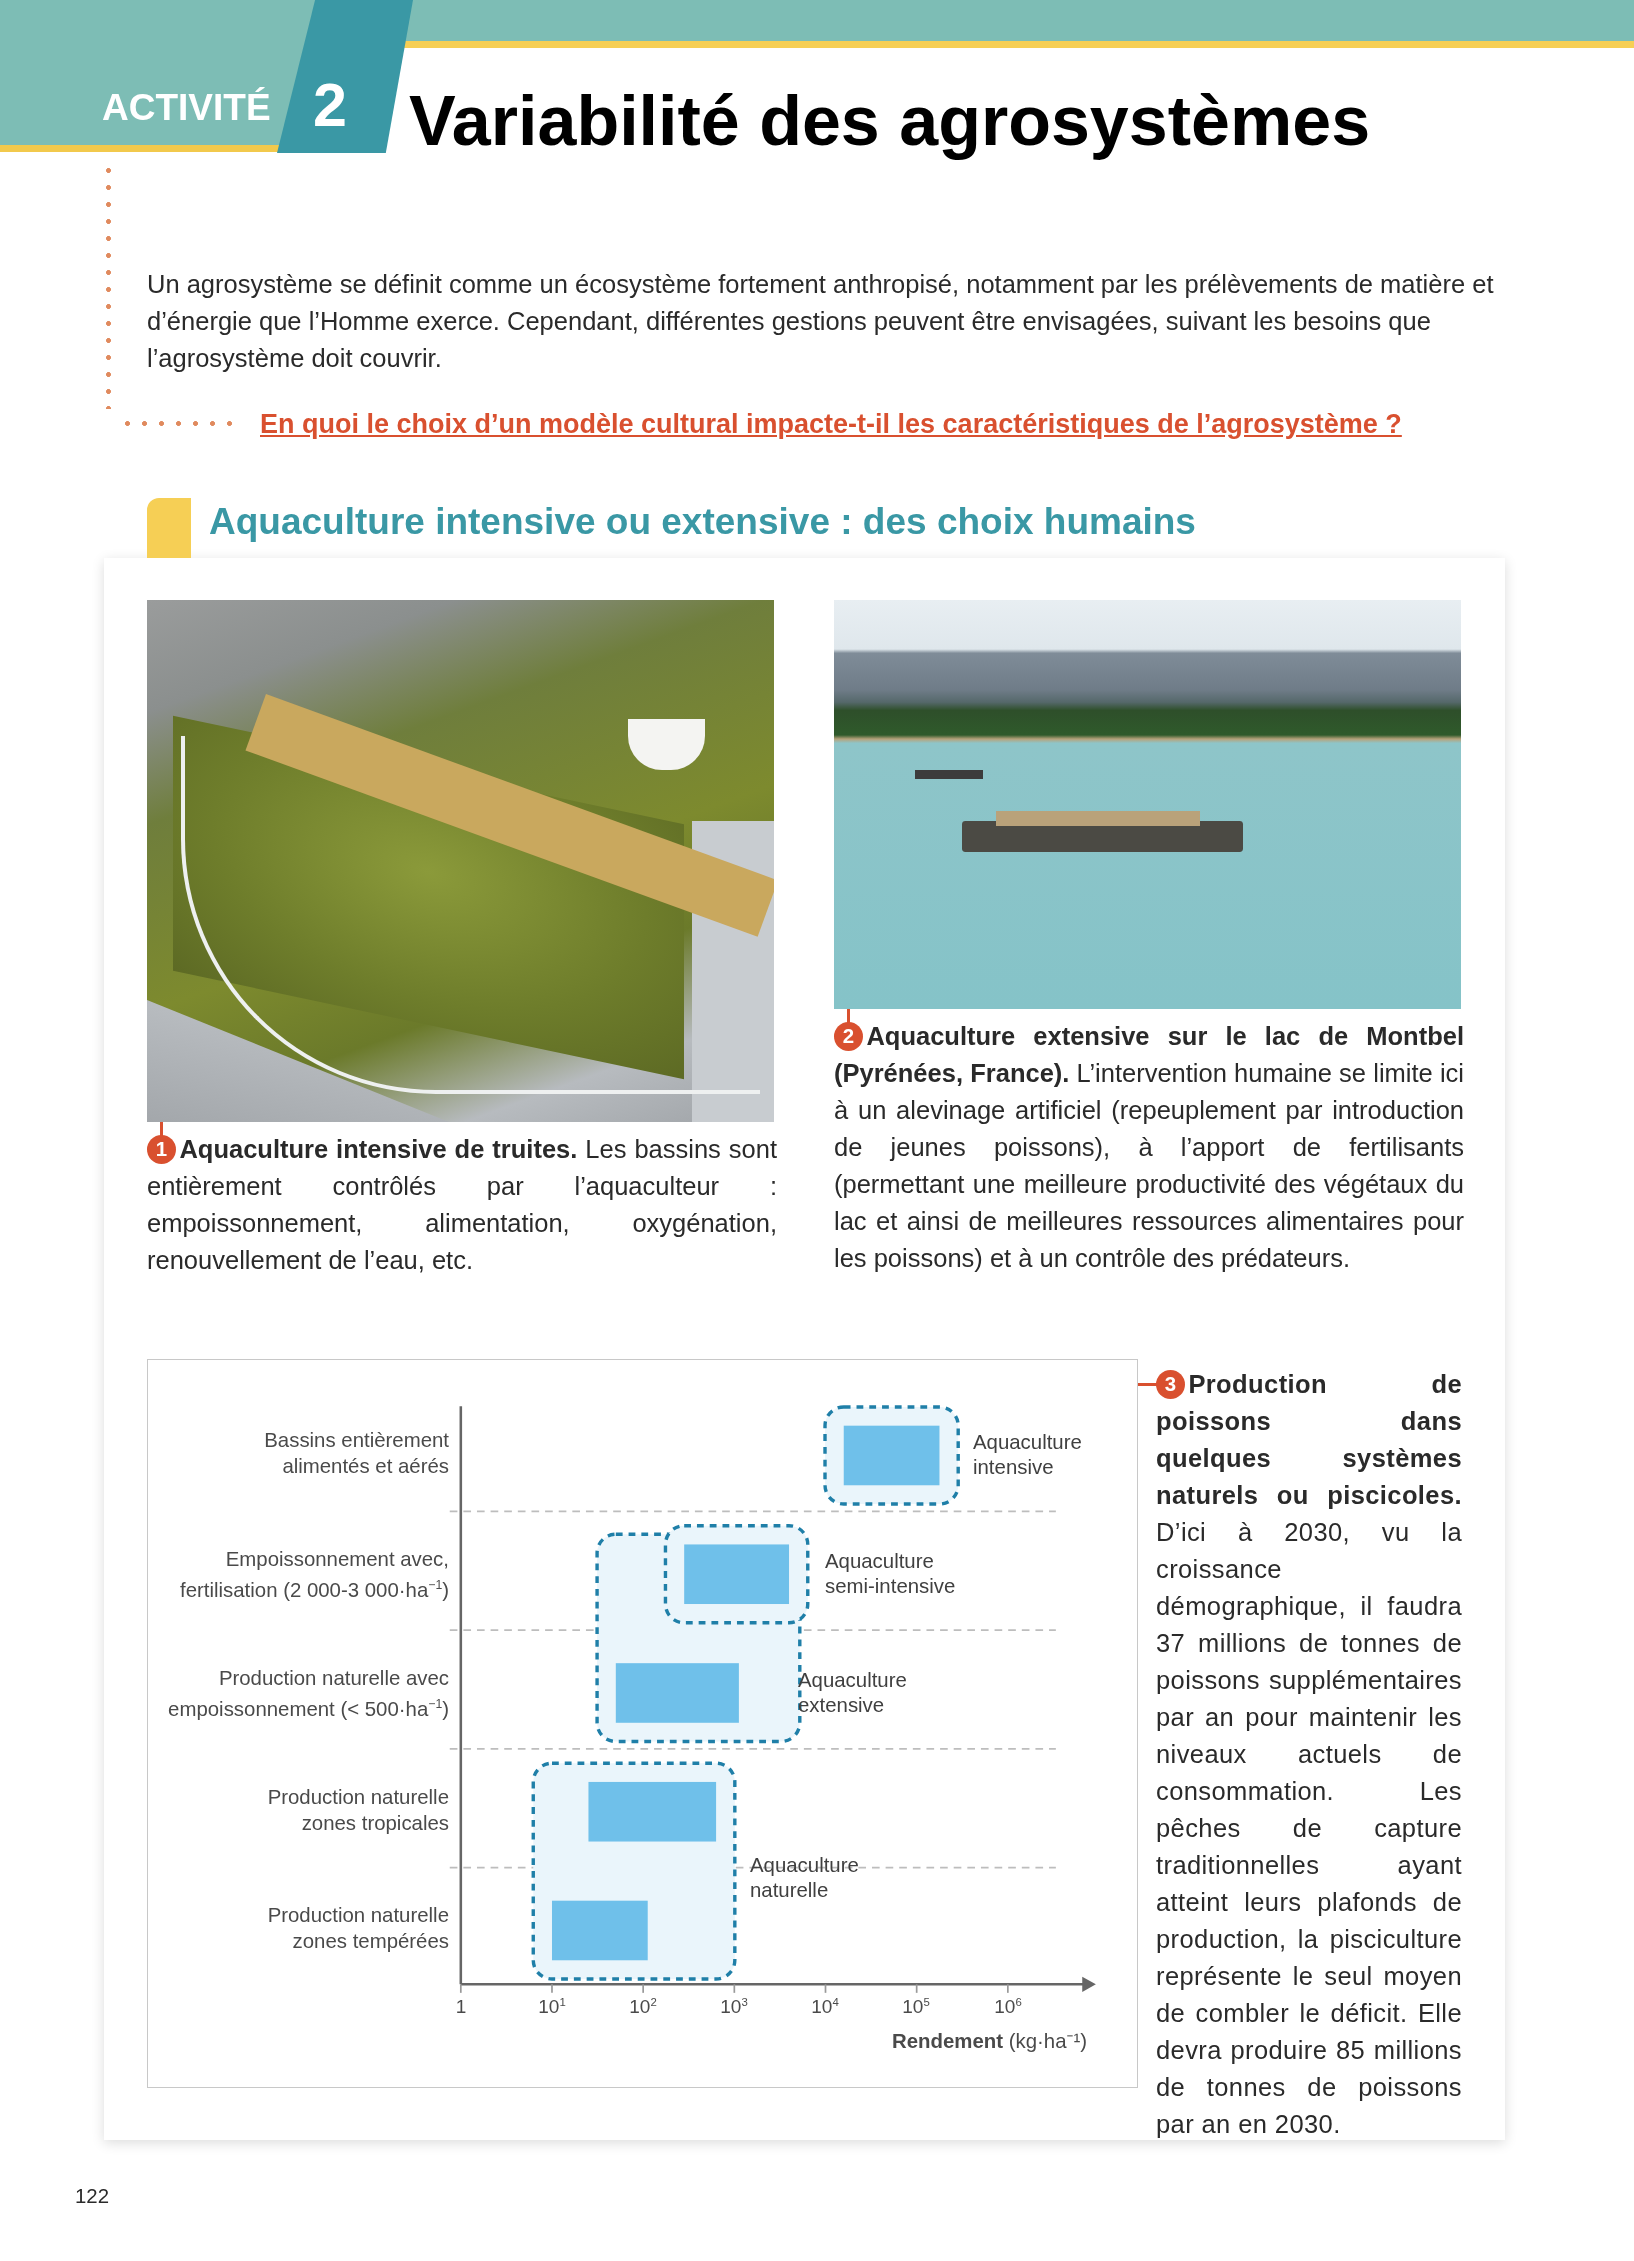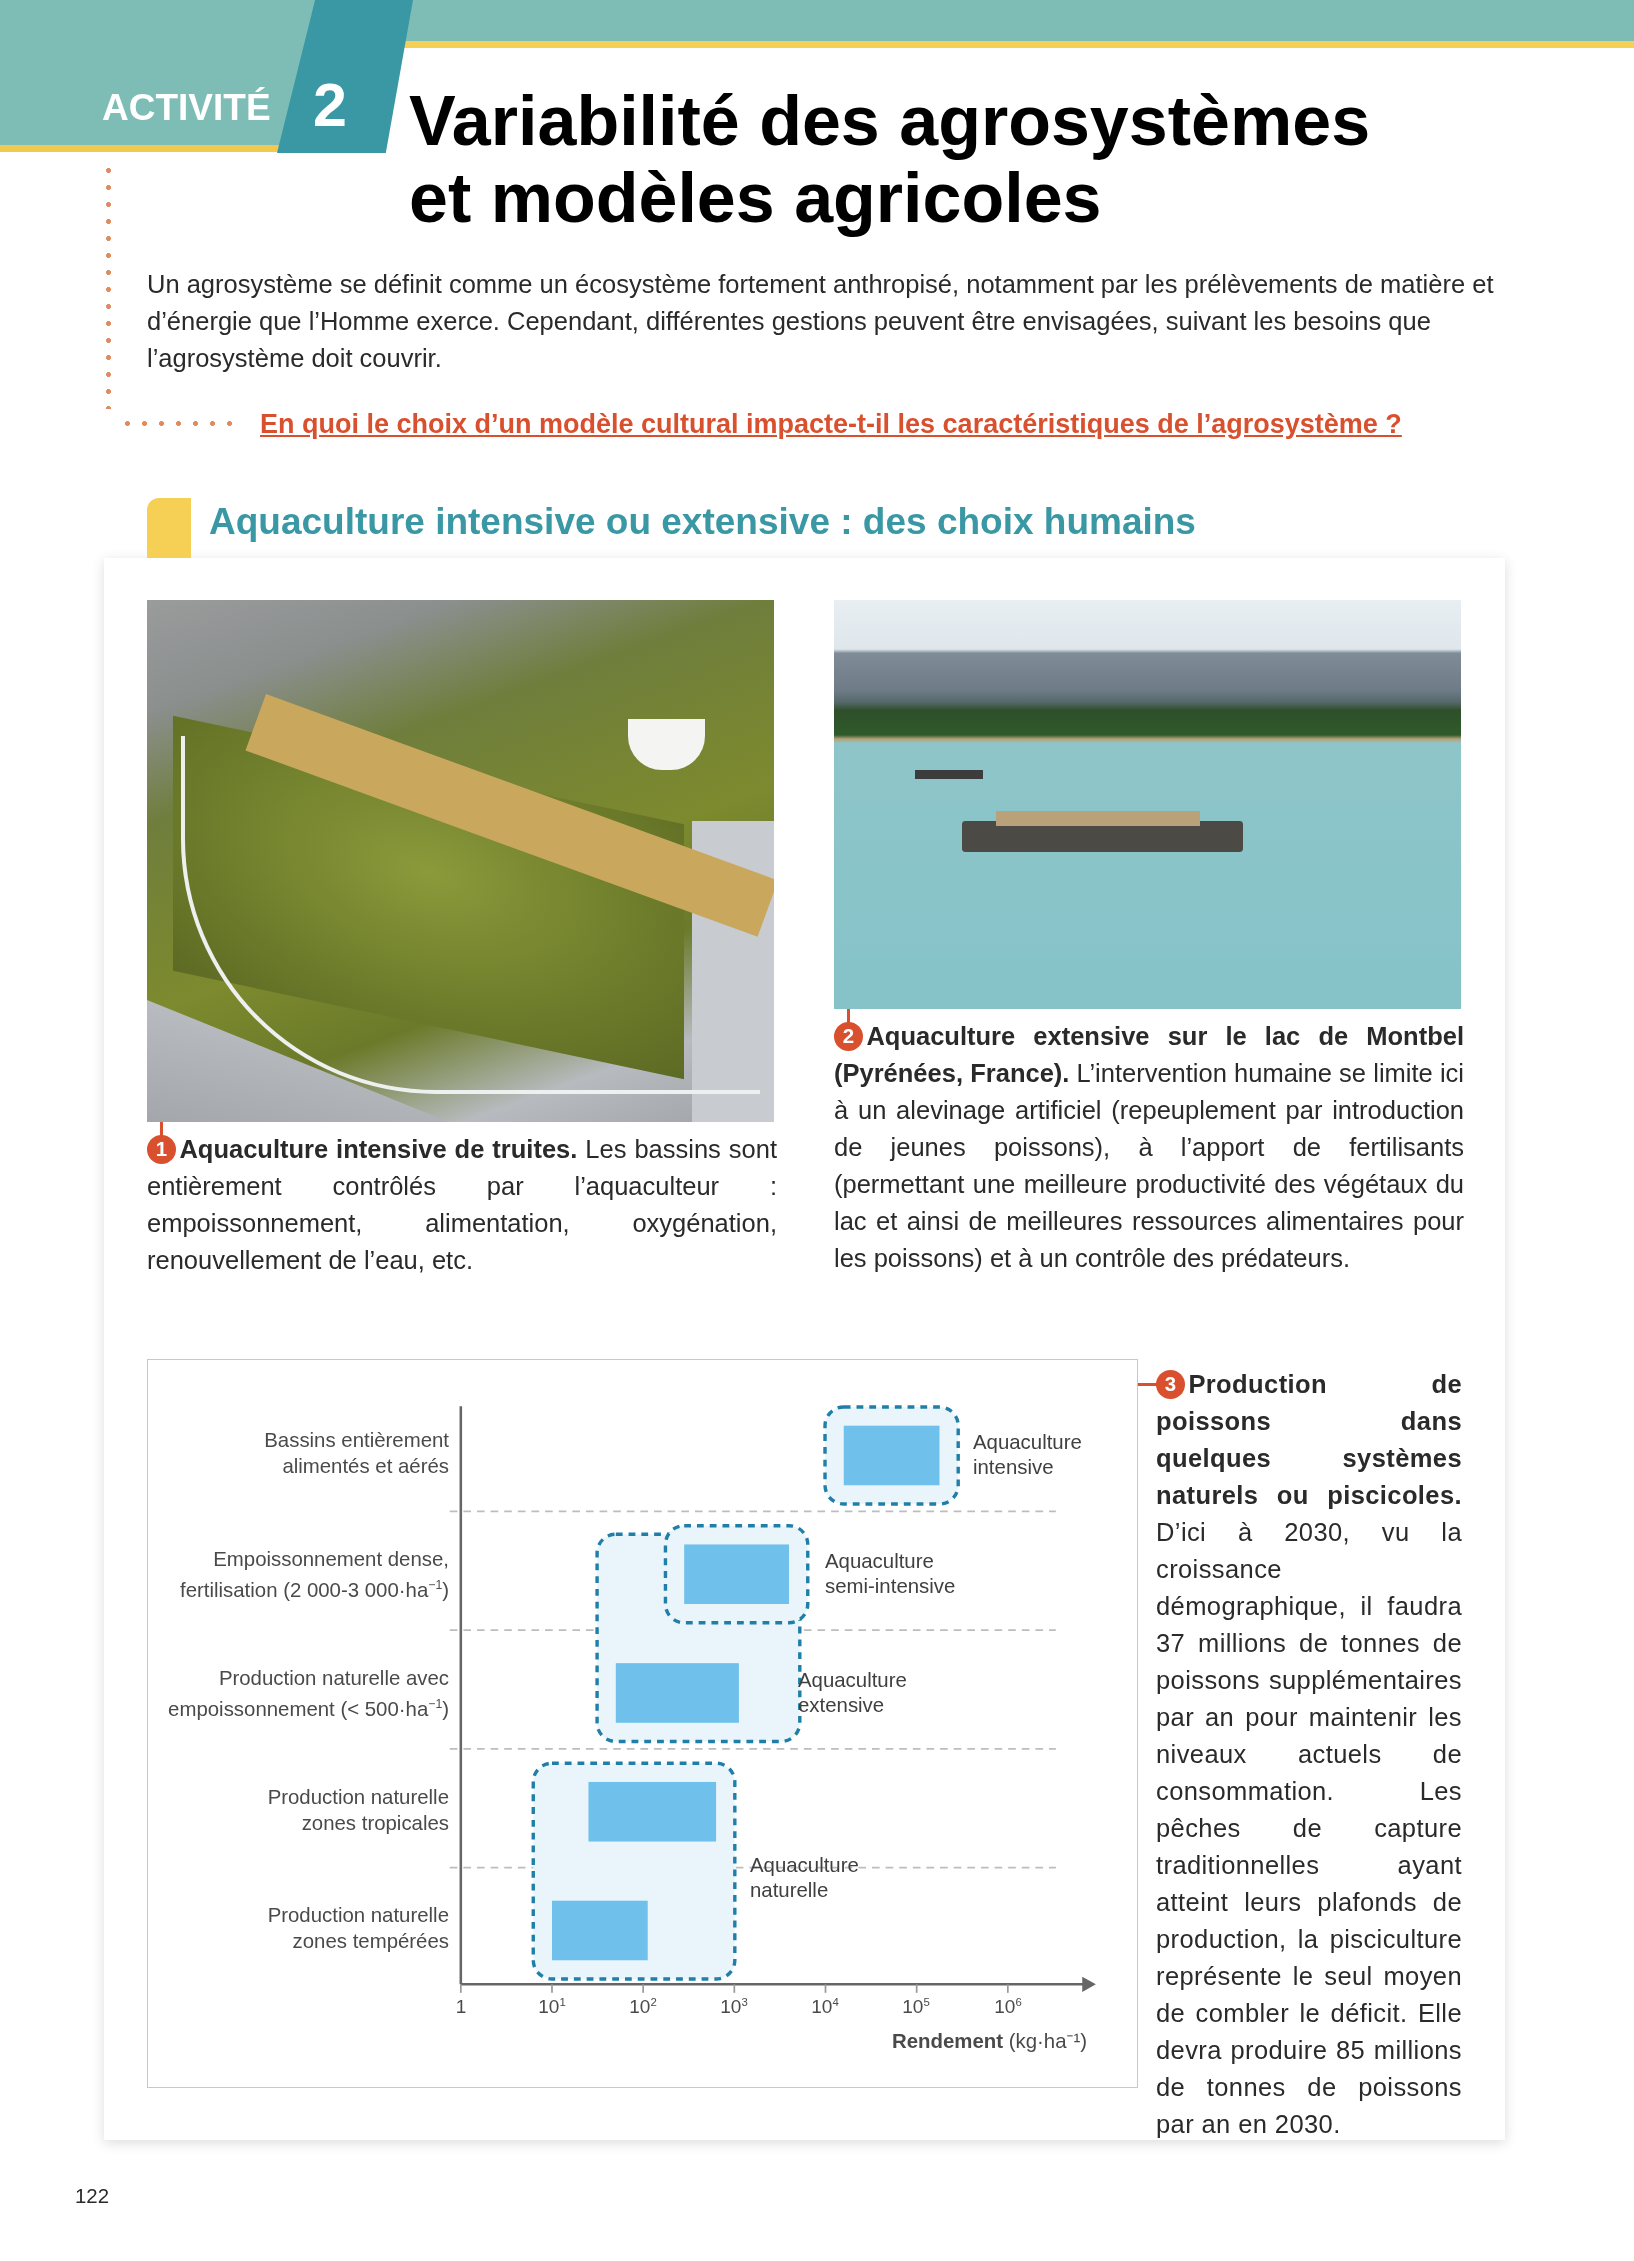--- a/index.html
+++ b/index.html
@@ -79,21 +79,20 @@
 
 <div class="abs band-top"></div>
 <div class="abs band-yellow"></div>
 <div class="abs tab-left"></div>
 <div class="abs tab-left-yellow"></div>
 <div class="abs tab-num"></div>
 <div class="abs activite-label">ACTIVITÉ</div>
 <div class="abs activite-num">2</div>
 <div class="abs page-title">
   <div>Variabilité des agrosystèmes</div>
-  <div>et modèles agricoles</div>
 </div>
 
 <div class="abs dots-v"></div>
 <div class="abs dots-h"></div>
 
 <p class="abs intro">Un agrosystème se définit comme un écosystème fortement anthropisé, notamment par les prélèvements de matière et d’énergie que l’Homme exerce. Cependant, différentes gestions peuvent être envisagées, suivant les besoins que l’agrosystème doit couvrir.</p>
 <p class="abs question">En quoi le choix d’un modèle cultural impacte-t-il les caractéristiques de l’agrosystème ?</p>
 
 <div class="abs card"></div>
 <div class="abs section-marker"></div>
@@ -154,21 +153,21 @@
     <div class="tick-label" style="left: 643px; top: 1996px;"><span>10</span><sup>2</sup></div>
     <div class="tick-label" style="left: 734px; top: 1996px;"><span>10</span><sup>3</sup></div>
     <div class="tick-label" style="left: 825px; top: 1996px;"><span>10</span><sup>4</sup></div>
     <div class="tick-label" style="left: 916px; top: 1996px;"><span>10</span><sup>5</sup></div>
     <div class="tick-label" style="left: 1008px; top: 1996px;"><span>10</span><sup>6</sup></div>
     <div class="row-label" style="top: 1428px;">
       <div>Bassins entièrement</div>
       <div>alimentés et aérés</div>
     </div>
     <div class="row-label" style="top: 1547px;">
-      <div>Empoissonnement dense,</div>
+      <div>Empoissonnement avec,</div>
       <div>fertilisation (2 000-3 000·ha<sup>−1</sup>)</div>
     </div>
     <div class="row-label" style="top: 1666px;">
       <div>Production naturelle avec </div>
       <div>empoissonnement (&lt; 500·ha<sup>−1</sup>)</div>
     </div>
     <div class="row-label" style="top: 1785px;">
       <div>Production naturelle</div>
       <div>zones tropicales</div>
     </div>

